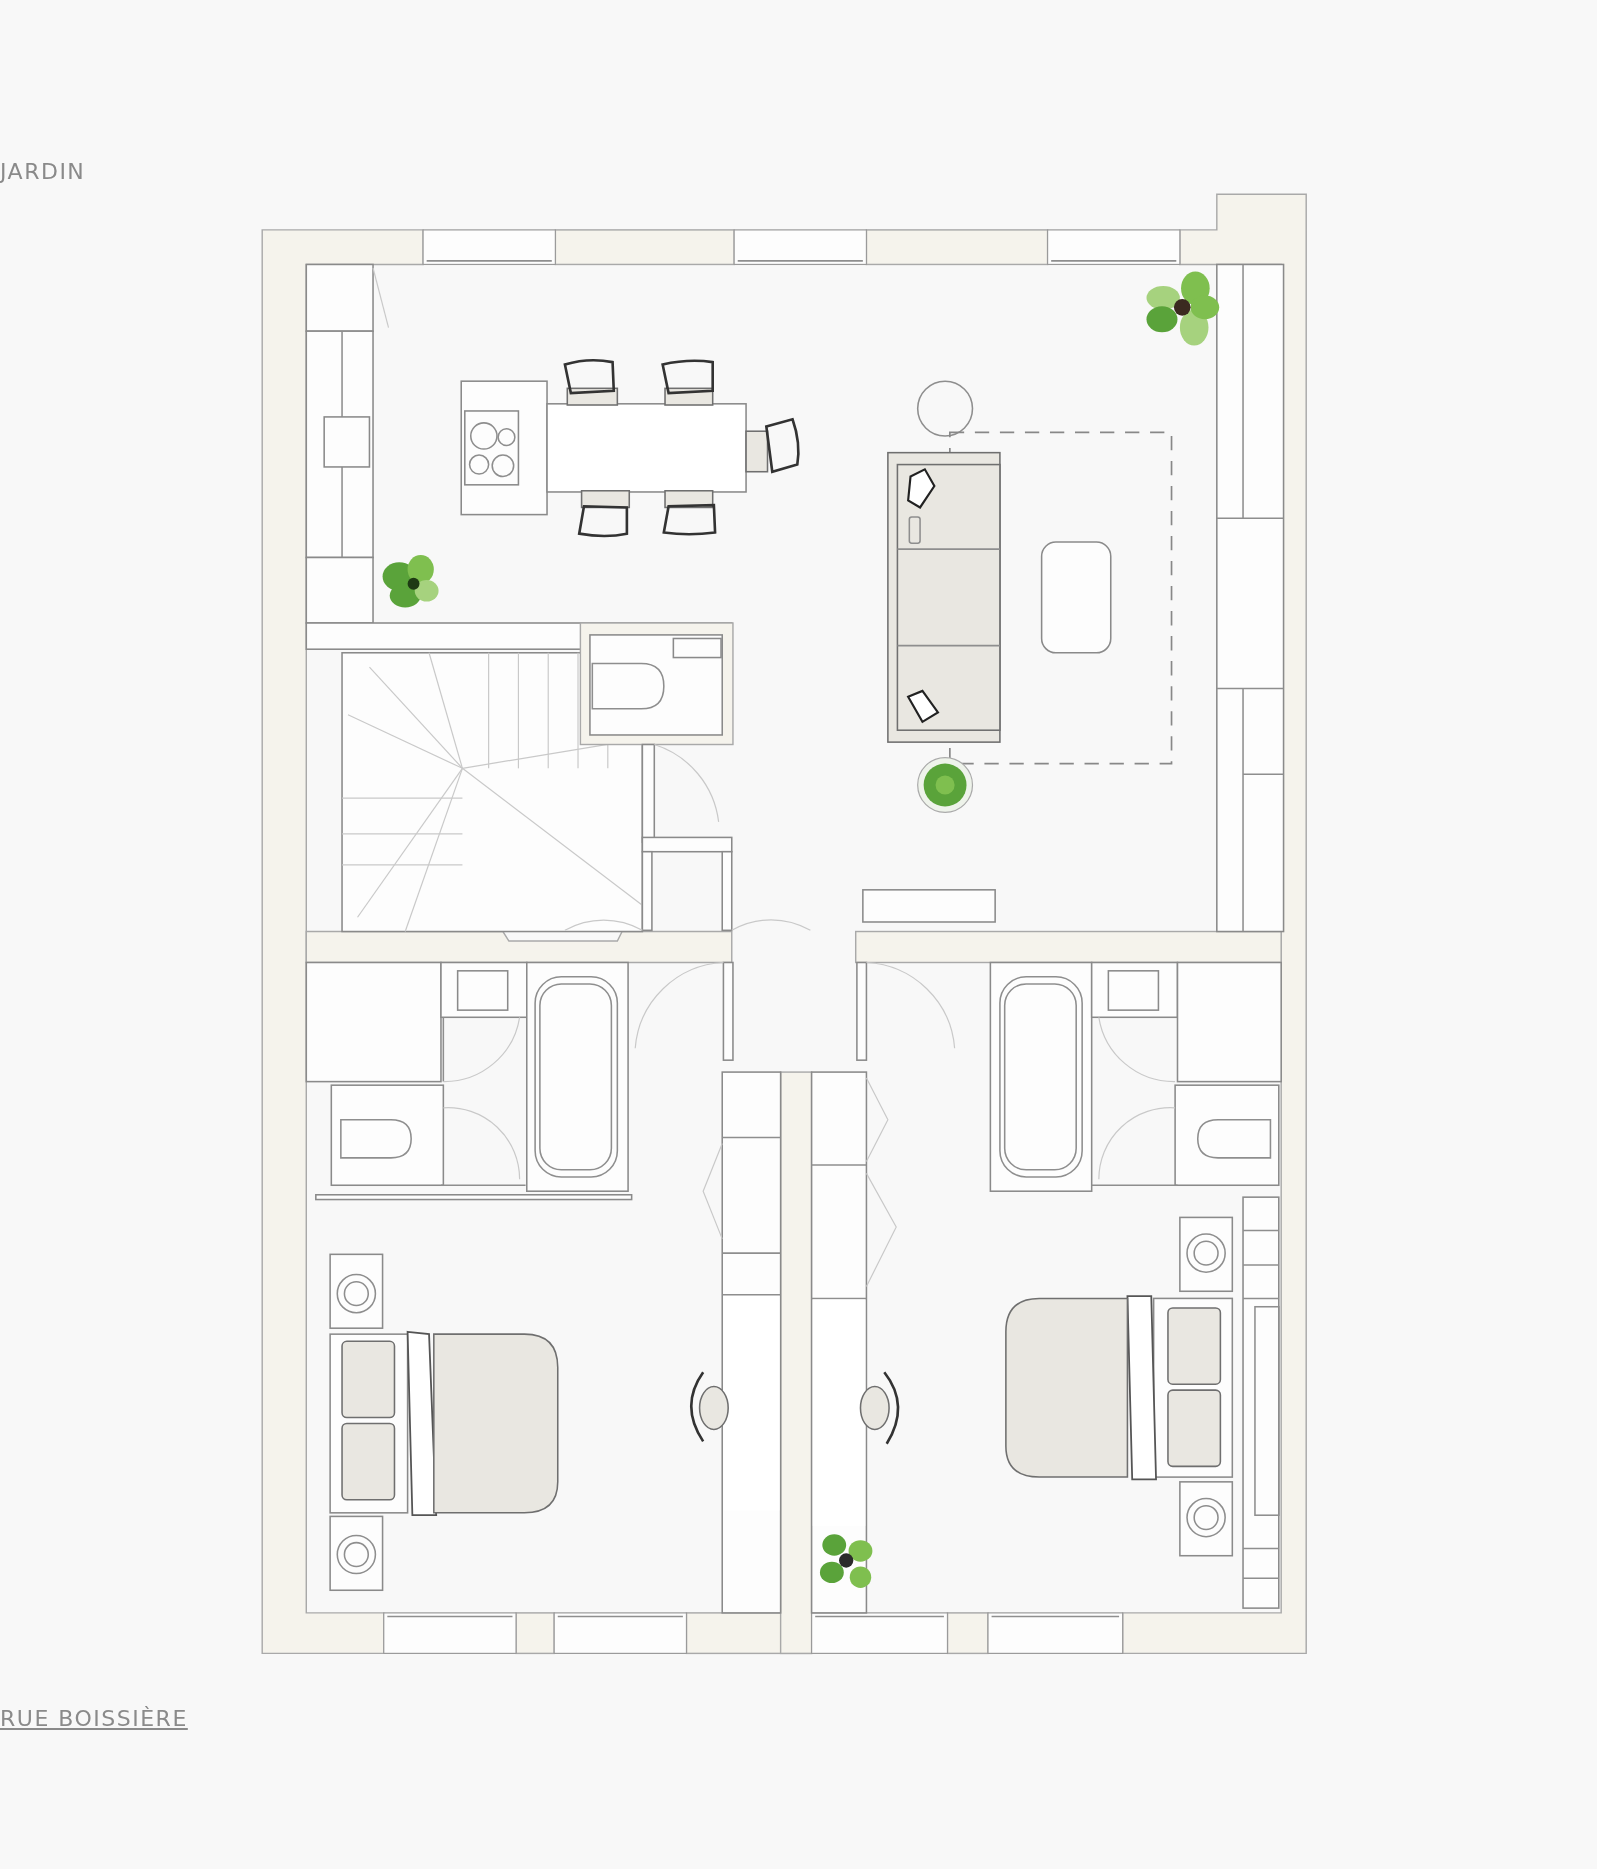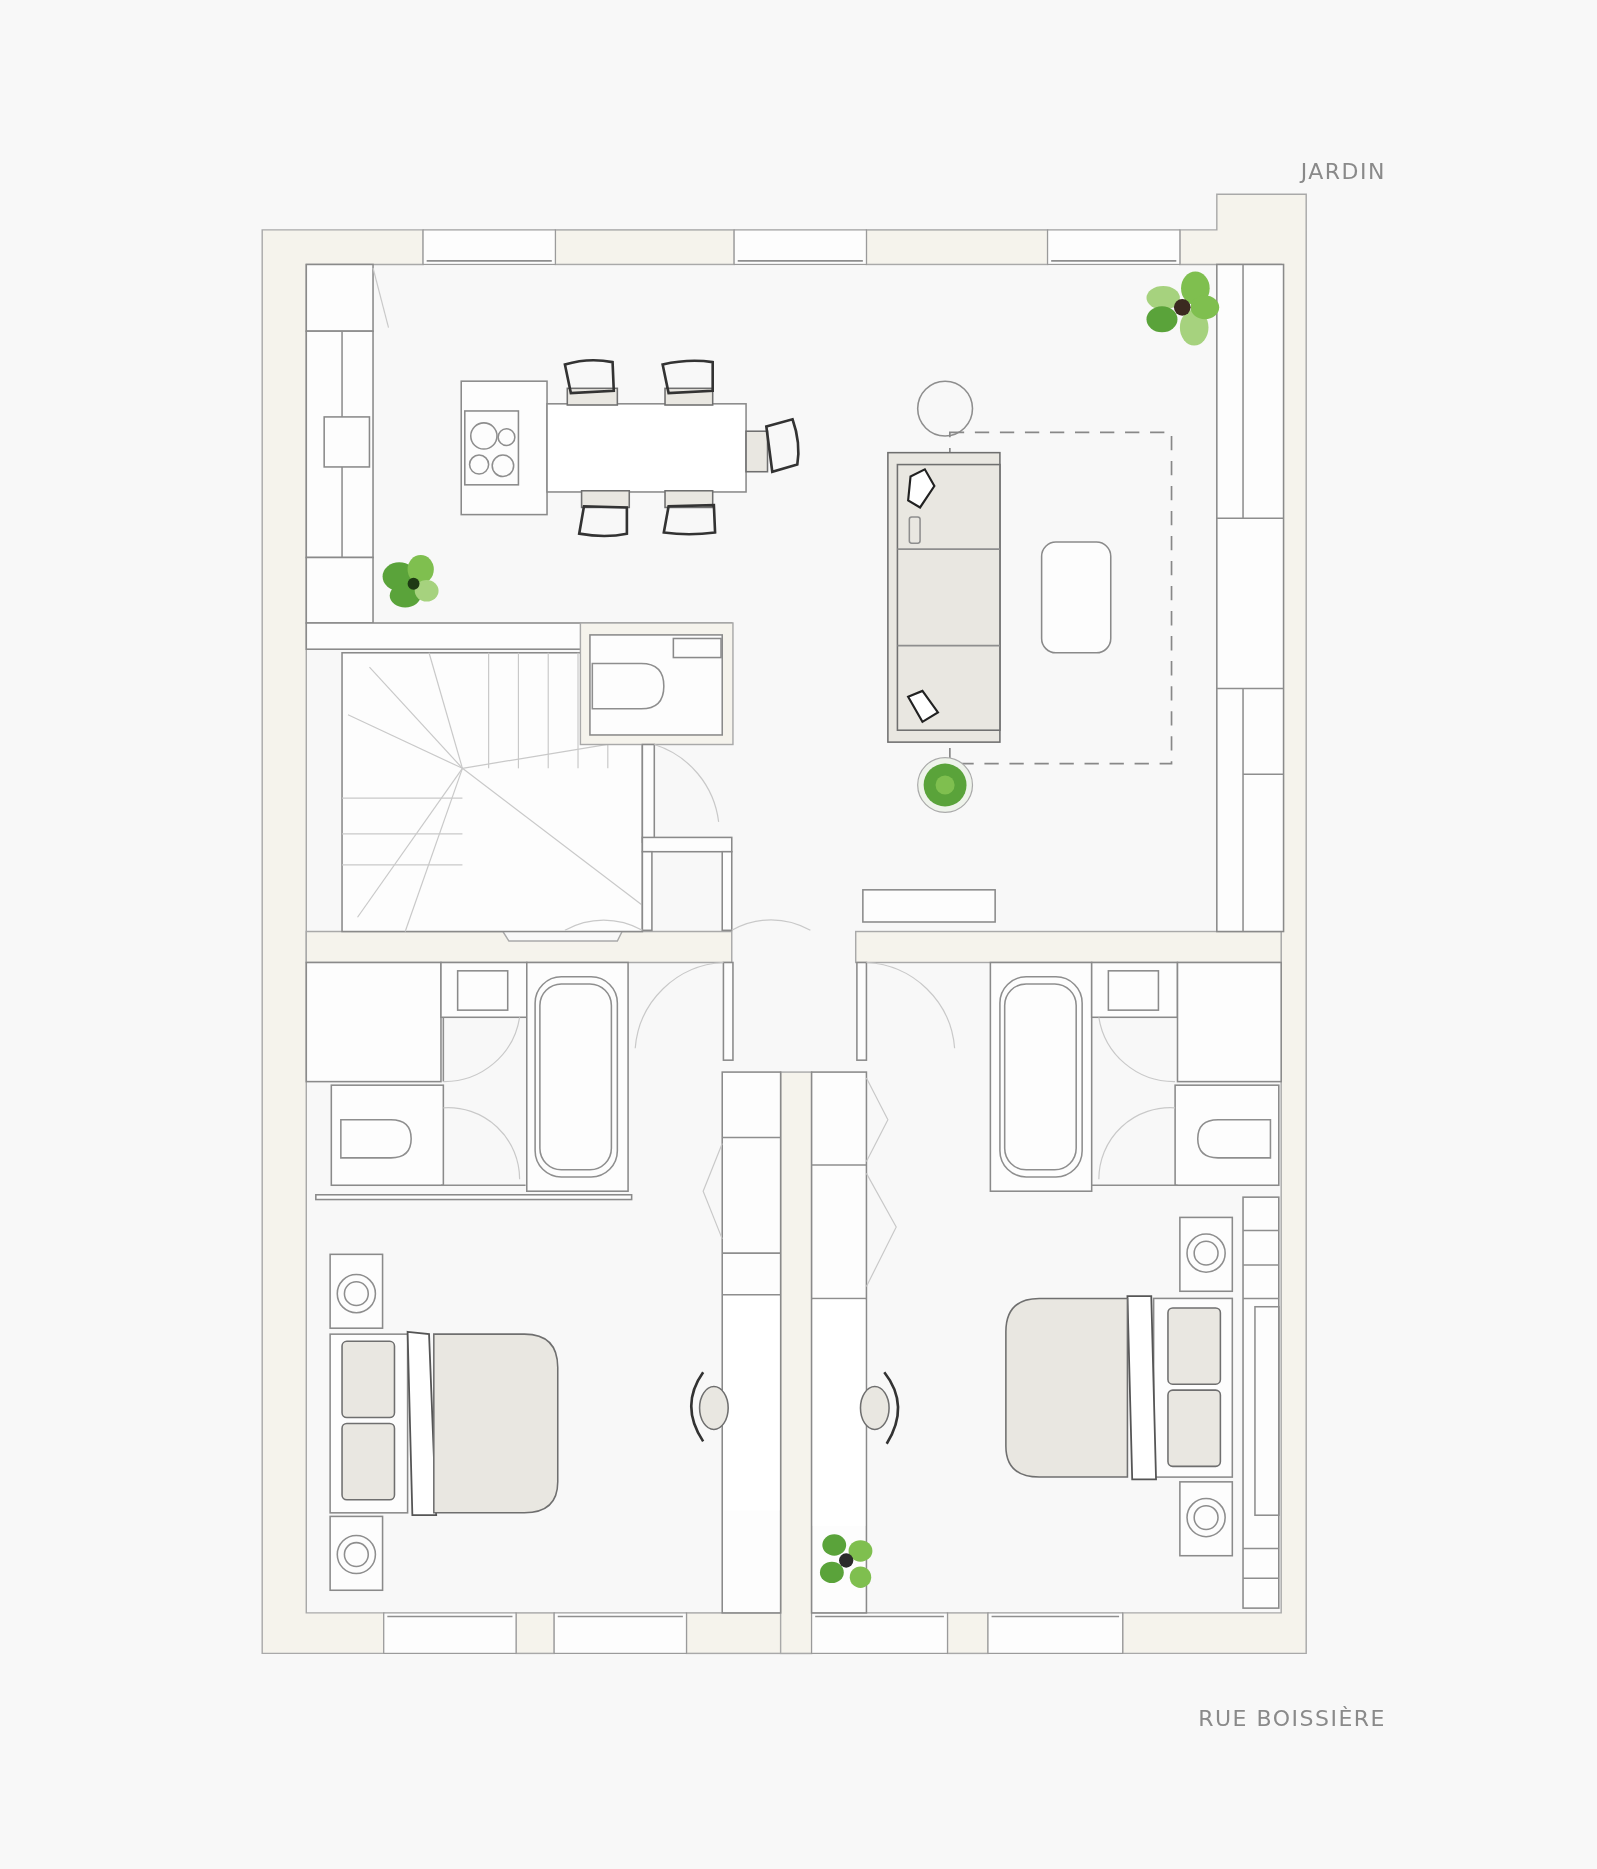--- a/index.html
+++ b/index.html
@@ -1,19 +1,19 @@
 <!DOCTYPE html>
 <html><head>
 <meta charset="utf-8">
 <style>
   html, body { margin:0; padding:0; background:#f8f8f8; }
   body { width:1597px; height:1869px; position:relative; overflow:hidden; font-family:"Liberation Sans", sans-serif; }
-  .label { position:absolute; left:0; width:1386px; text-align:right; color:#8a8a8a; font-family:"DejaVu Sans", sans-serif; font-size:22px; letter-spacing:1.5px; }
+  .label { position:absolute; left:0; width:1386px; text-align:left; color:#8a8a8a; font-family:"DejaVu Sans", sans-serif; font-size:22px; letter-spacing:1.5px; }
   #lbl-top { top:159px; }
-  #lbl-bottom { top:1706px; }
+  #lbl-bottom { top:1706px;text-decoration:underline; }
   svg.plan { position:absolute; left:0; top:0; }
   .wall { fill:#f5f3ec; stroke:#a9a9a9; stroke-width:1.2; }
   .line { fill:none; stroke:#8e8e8e; stroke-width:1.3; }
   .thin { fill:none; stroke:#c9c9c9; stroke-width:1; }
   .furn { fill:#fdfdfd; stroke:#8a8a8a; stroke-width:1.3; }
   .soft { fill:#e9e7e1; stroke:#6f6f6f; stroke-width:1.3; }
   .dark { fill:none; stroke:#333; stroke-width:2.2; }
   .dash { fill:none; stroke:#888; stroke-width:1.4; stroke-dasharray:12 9; }
   .win { fill:#fdfdfd; stroke:#9a9a9a; stroke-width:1; }
   .leaf { fill:#7fbf4f; }

